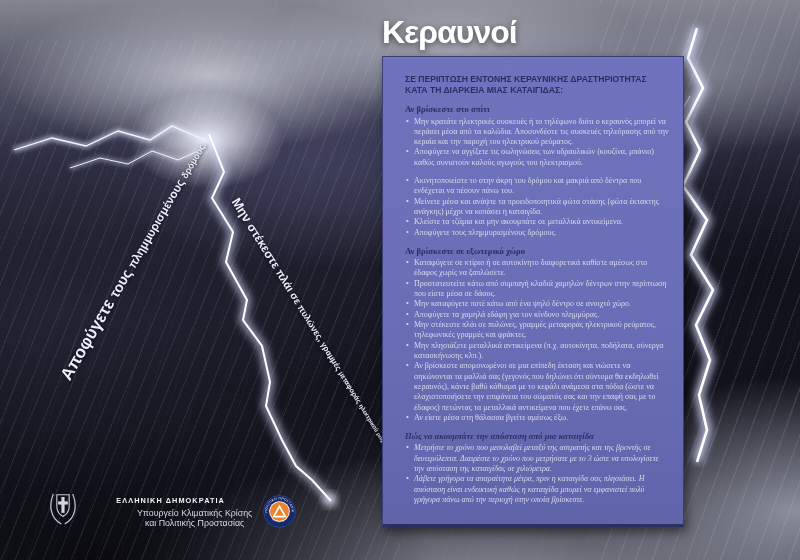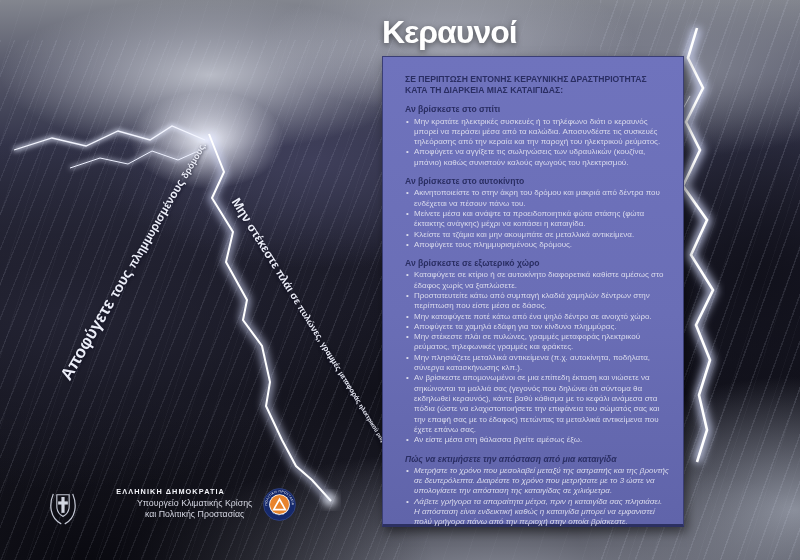--- a/index.html
+++ b/index.html
@@ -36,37 +36,37 @@
   .panel{
     position:absolute;left:382px;top:56px;width:302px;height:471px;box-sizing:border-box;
     background:linear-gradient(180deg,#6f73bd 0%,#6a6eb6 55%,#6064aa 100%);
     border:1px solid #3a3e75;border-bottom:3px solid #2c3061;
     box-shadow:3px 5px 10px rgba(0,0,0,.5);
     padding:17px 13px 10px 22px;
   }
   .panel .intro{
     color:#2a2e63;font-weight:bold;font-size:8.6px;line-height:1.3;margin:0 0 6px 0;width:262px;
   }
-  .section{margin-top:8px;}
+  .section{margin-top:8px;font-family:Liberation Serif, serif;}
   .section h3{color:#2a2e63;font-size:8.6px;line-height:1.3;margin:0 0 1px 0;font-weight:bold;}
   .section ul{margin:0;padding:0;list-style:none;}
   .section li{
     color:#dadbec;font-size:8px;line-height:1.29;position:relative;padding-left:9px;margin:0;
   }
   .section li::before{content:"•";position:absolute;left:1px;top:0;color:#dadbec;}
   .section.italic h3,.section.italic li{font-style:italic;}
   .diag{
     position:absolute;white-space:nowrap;color:#eceef8;font-weight:bold;
     text-shadow:0 1px 3px rgba(10,10,30,.9);
   }
   .diag span{display:inline-block;}
   .diag1{left:74px;top:364px;transform-origin:left bottom;transform:rotate(-60deg);}
   .diag2{left:243px;top:194px;transform-origin:left top;transform:rotate(58deg);}
   .footer{
-    position:absolute;left:48px;top:488px;display:flex;align-items:flex-start;gap:11px;
+    position:absolute;left:48px;top:488px;display:flex;align-items:flex-end;gap:11px;
   }
   .footer .org{display:flex;flex-direction:column;align-items:center;line-height:1.15;}
   .footer .org-title{color:#f2f3f8;font-size:7.3px;font-weight:bold;letter-spacing:1.1px;margin-bottom:2px;}
   .footer .org-sub{color:#d4d6e2;font-size:8.8px;margin-left:48px;}
 </style>
 </head>
 <body>
 
 <div class="stage">
 
@@ -115,21 +115,20 @@
     <div id="sections-host">
     <div class="section">
       <h3 class="sec-h">Αν βρίσκεστε στο σπίτι</h3>
       <ul>
             <li>Μην κρατάτε ηλεκτρικές συσκευές ή το τηλέφωνο διότι ο κεραυνός μπορεί να περάσει μέσα από τα καλώδια. Αποσυνδέστε τις συσκευές τηλεόρασης από την κεραία και την παροχή του ηλεκτρικού ρεύματος.</li>
             <li>Αποφύγετε να αγγίξετε τις σωληνώσεις των υδραυλικών (κουζίνα, μπάνιο) καθώς συνιστούν καλούς αγωγούς του ηλεκτρισμού.</li>
           </ul>
     </div>
 
     <div class="section">
-      <h3 class="sec-h">Αν βρίσκεστε στο αυτοκίνητο</h3>
       <ul>
             <li>Ακινητοποιείστε το στην άκρη του δρόμου και μακριά από δέντρα που ενδέχεται να πέσουν πάνω του.</li>
             <li>Μείνετε μέσα και ανάψτε τα προειδοποιητικά φώτα στάσης (φώτα έκτακτης ανάγκης) μέχρι να κοπάσει η καταιγίδα.</li>
             <li>Κλείστε τα τζάμια και μην ακουμπάτε σε μεταλλικά αντικείμενα.</li>
             <li>Αποφύγετε τους πλημμυρισμένους δρόμους.</li>
           </ul>
     </div>
 
     <div class="section">
       <h3 class="sec-h">Αν βρίσκεστε σε εξωτερικό χώρο</h3>
@@ -139,21 +138,21 @@
             <li>Μην καταφύγετε ποτέ κάτω από ένα ψηλό δέντρο σε ανοιχτό χώρο.</li>
             <li>Αποφύγετε τα χαμηλά εδάφη για τον κίνδυνο πλημμύρας.</li>
             <li>Μην στέκεστε πλάι σε πυλώνες, γραμμές μεταφοράς ηλεκτρικού ρεύματος, τηλεφωνικές γραμμές και φράκτες.</li>
             <li>Μην πλησιάζετε μεταλλικά αντικείμενα (π.χ. αυτοκίνητα, ποδήλατα, σύνεργα κατασκήνωσης κλπ.).</li>
             <li>Αν βρίσκεστε απομονωμένοι σε μια επίπεδη έκταση και νιώσετε να σηκώνονται τα μαλλιά σας (γεγονός που δηλώνει ότι σύντομα θα εκδηλωθεί κεραυνός), κάντε βαθύ κάθισμα με το κεφάλι ανάμεσα στα πόδια (ώστε να ελαχιστοποιήσετε την επιφάνεια του σώματός σας και την επαφή σας με το έδαφος) πετώντας τα μεταλλικά αντικείμενα που έχετε επάνω σας.</li>
             <li>Αν είστε μέσα στη θάλασσα βγείτε αμέσως έξω.</li>
           </ul>
     </div>
 
     <div class="section italic">
-      <h3 class="sec-h">Πώς να εκτιμήσετε την απόσταση από μια καταιγίδα</h3>
+      <h3 class="sec-h">Πώς να ακουμπάτε την απόσταση από μια καταιγίδα</h3>
       <ul>
             <li>Μετρήστε το χρόνο που μεσολαβεί μεταξύ της αστραπής και της βροντής σε δευτερόλεπτα. Διαιρέστε το χρόνο που μετρήσατε με το 3 ώστε να υπολογίσετε την απόσταση της καταιγίδας σε χιλιόμετρα.</li>
             <li>Λάβετε γρήγορα τα απαραίτητα μέτρα, πριν η καταιγίδα σας πλησιάσει. Η απόσταση είναι ενδεικτική καθώς η καταιγίδα μπορεί να εμφανιστεί πολύ γρήγορα πάνω από την περιοχή στην οποία βρίσκεστε.</li>
           </ul>
     </div>
   </div>
   </div>
 
   <div class="footer">
     <svg width="30" height="40" viewBox="0 0 34 42">

